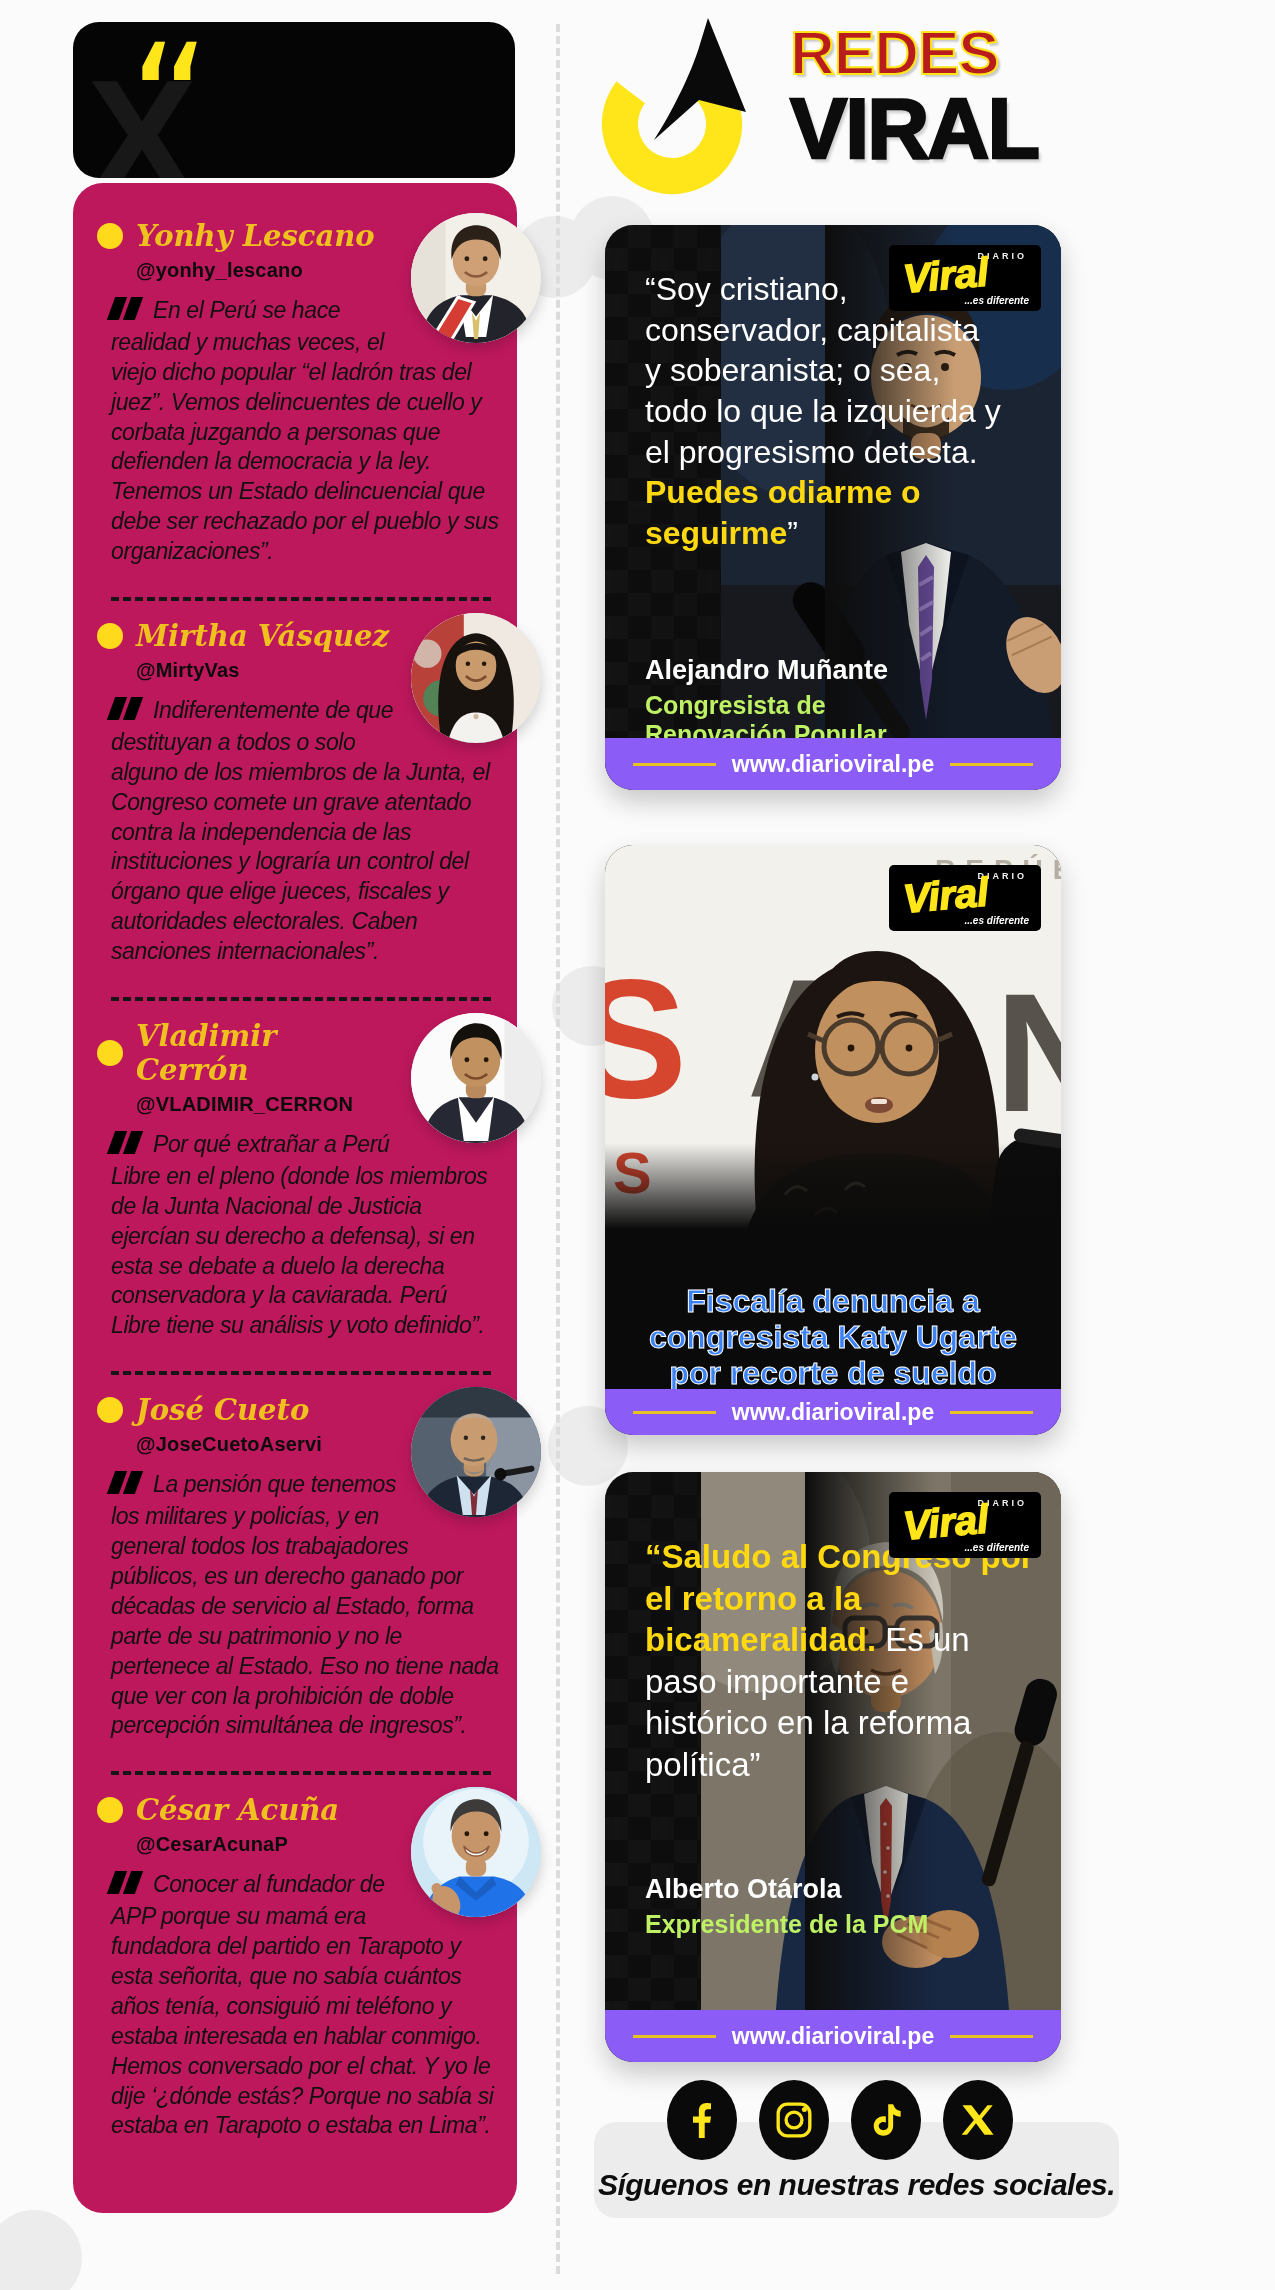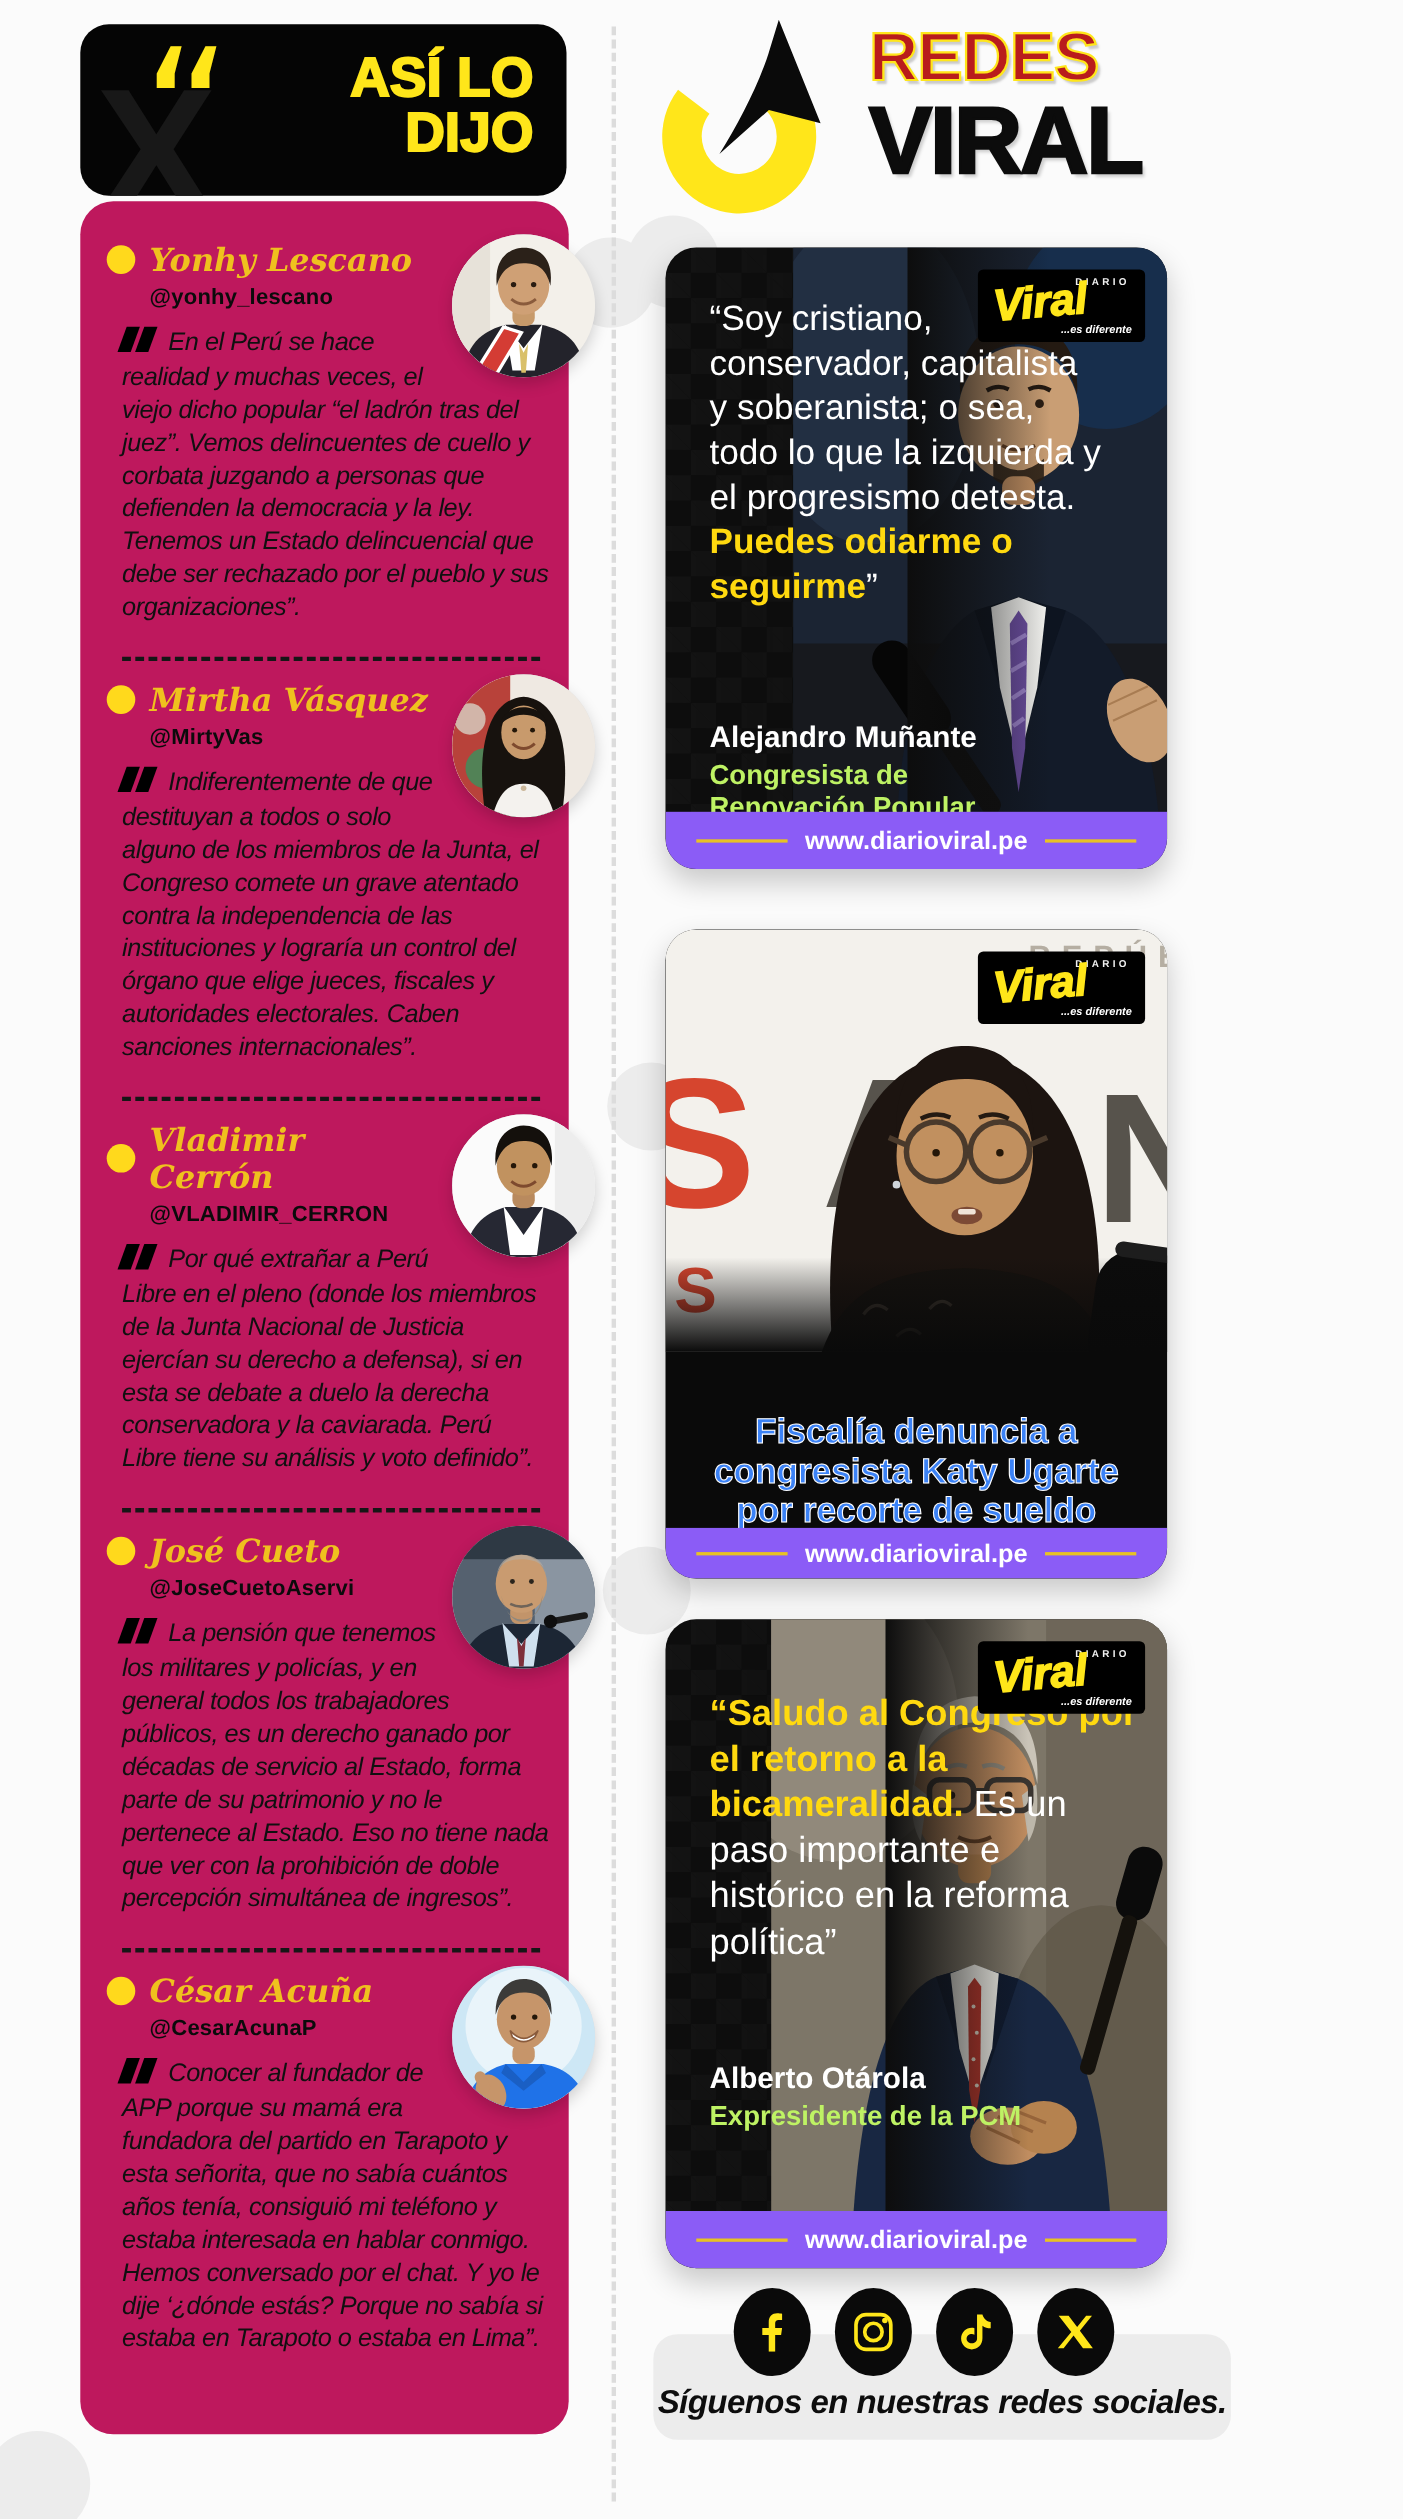--- a/index.html
+++ b/index.html
@@ -134,24 +134,20 @@
   <div class="deco" style="left:514px;top:216px;width:82px;height:82px;"></div>
   <div class="deco" style="left:552px;top:966px;width:80px;height:80px;"></div>
   <div class="deco" style="left:548px;top:1406px;width:80px;height:80px;"></div>
   <div class="deco" style="left:-14px;top:2210px;width:96px;height:96px;"></div>
 
   <div class="vdash"></div>
 
   <div class="hdr">
     <span class="xwm">X</span>
     <span class="qg">“</span>
-    <div class="ttl">
-      <div>ASÍ LO</div>
-      <div>DIJO</div>
-    </div>
   </div>
 
   <div class="panel">
 
     <div class="qblock">
       <div class="qb-avatar">
         <svg viewBox="0 0 128 128">
           <rect width="128" height="128" fill="#f3f0ea"></rect>
           <rect width="34" height="128" fill="#e7e2d9"></rect>
           <path d="M8 128 C14 94 30 86 48 81 L80 81 C102 86 116 96 120 128 Z" fill="#23232b"></path>

